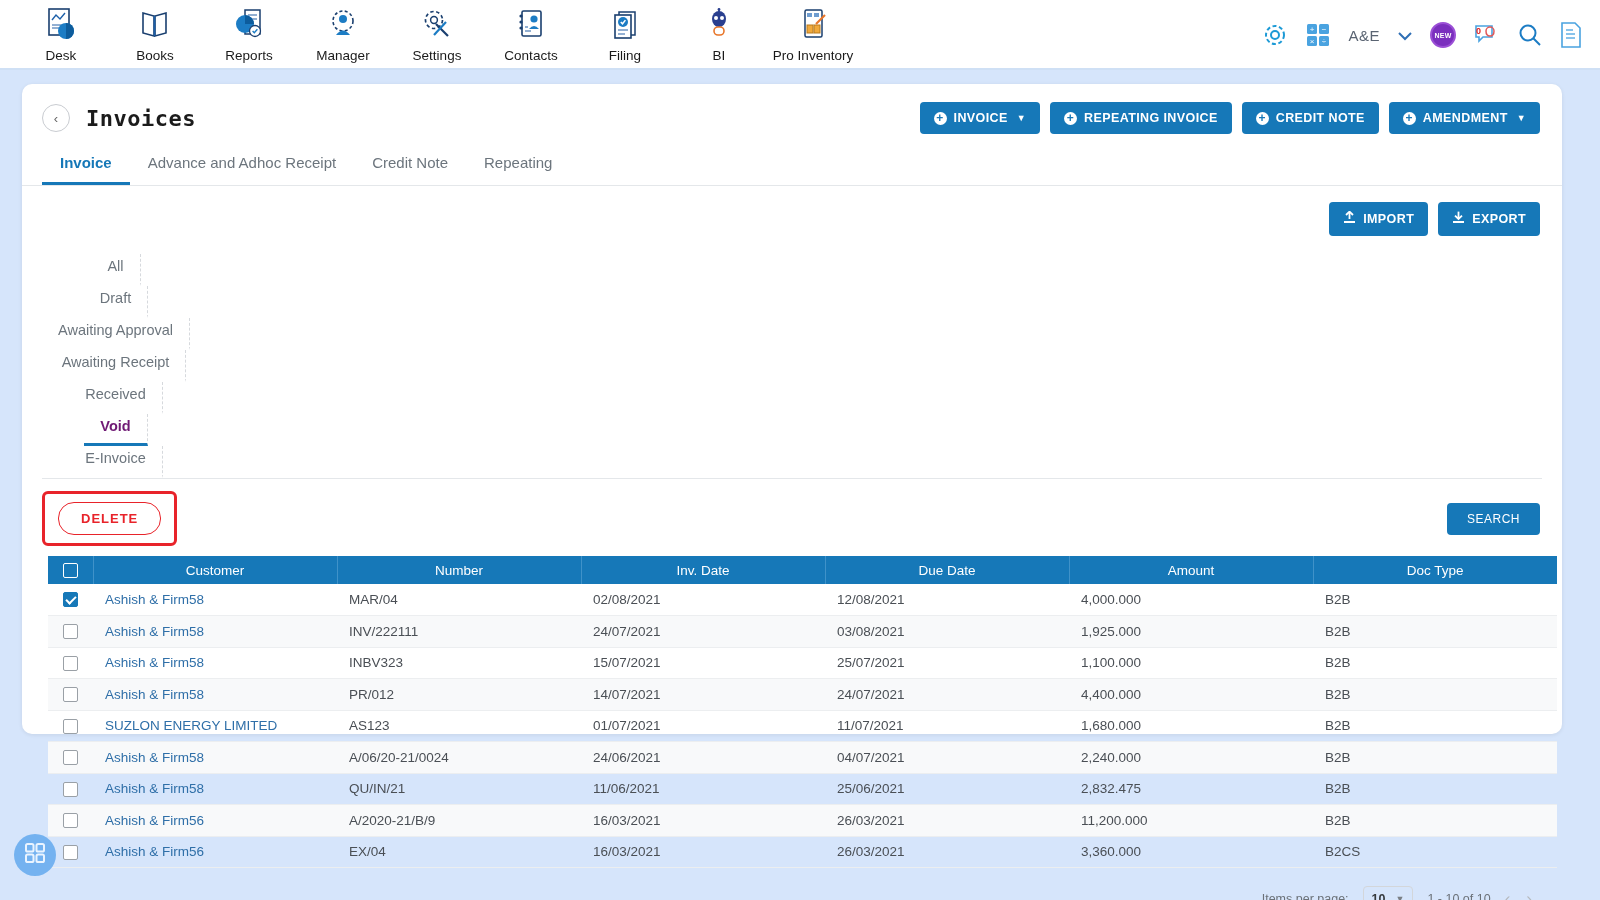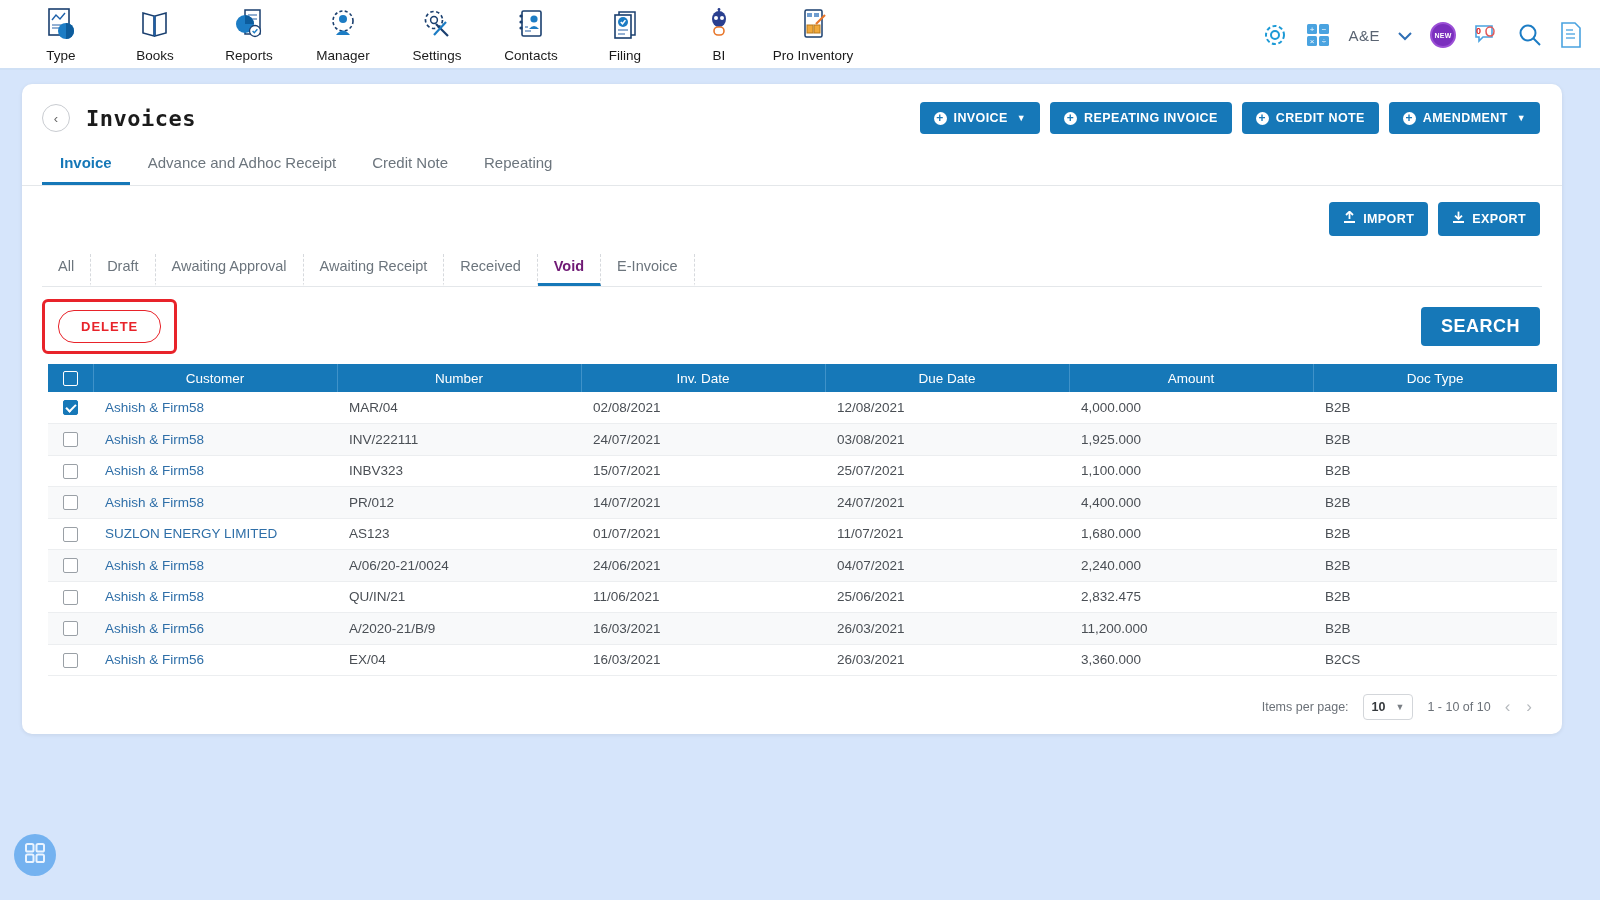--- a/index.html
+++ b/index.html
@@ -83,40 +83,40 @@
     font-size: 15px; color: #6c757d; padding: 6px 18px 11px 18px;
     cursor: pointer; border-bottom: 3px solid transparent; white-space: nowrap;
   }
   .tab.active { color: #1678b8; font-weight: bold; border-bottom-color: #1678b8; }
 
   
   .ioprow { display: flex; justify-content: flex-end; gap: 10px; padding: 16px 22px 0 0; }
 
   
   .statusrow { display: flex; align-items: center; padding: 18px 20px 0 20px; }
-  .strip { display: flex; align-items: center; }
+  .strip { display: flex; align-items: center; flex-direction: column; }
   .stab {
     font-size: 14.5px; color: #6c757d; padding: 4px 16px 9px 16px;
     cursor: pointer; border-bottom: 3px solid transparent;
     border-right: 1px dashed #d6d9dd; white-space: nowrap;
   }
   .stab.active { color: #701a75; font-weight: bold; border-bottom-color: #1678b8; }
   .statusline { height: 1px; background: #e4e7ea; margin: 0 20px; }
 
   
   .deleterow { display: flex; align-items: center; padding: 0 22px 0 20px; margin-top: 12px; }
   .hlbox { border: 3px solid #e8232a; padding: 8px 13px; border-radius: 6px; }
   .delbtn {
     border: 1px solid #e8232a; color: #e8232a; background: #fff;
     border-radius: 16px; font-size: 13px; font-weight: bold;
     letter-spacing: 1px; padding: 8px 22px; cursor: pointer;
   }
   .searchbtn {
     margin-left: auto; background: #1678b8; color: #fff; border: none;
-    border-radius: 4px; font-size: 18px; font-weight: bold; letter-spacing: .5px;
+    border-radius: 4px; font-size: 12px; font-weight: normal; letter-spacing: .5px;
     padding: 9px 20px; cursor: pointer;
   }
 
   
   .tablewrap { padding: 10px 5px 0 26px; }
   table { width: 100%; border-collapse: collapse; table-layout: fixed; }
   thead th {
     background: #1678b8; color: #fff; font-size: 13.5px; font-weight: normal;
     height: 28px; text-align: center; border-right: 1px solid #3f92c9;
   }
@@ -178,21 +178,21 @@
       <span class="glyph">
         <svg width="30" height="34" viewBox="0 0 30 34">
             <rect x="3" y="1" width="20" height="26" fill="#fff" stroke="#1a3f6f" stroke-width="1.6"></rect>
             <polyline points="6,12 10,7 14,11 19,5" fill="none" stroke="#1c5fa8" stroke-width="1.4"></polyline>
             <line x1="6" y1="17" x2="19" y2="17" stroke="#4a7bb5" stroke-width="1.2"></line>
             <line x1="6" y1="20" x2="16" y2="20" stroke="#4a7bb5" stroke-width="1.2"></line>
             <circle cx="20" cy="23" r="8" fill="#1c7cc4"></circle>
             <path d="M20 15 A8 8 0 0 1 20 31 Z" fill="#0d5c9c"></path>
           </svg>
       </span>
-      <span class="lbl">Type</span>
+      <span class="lbl">Desk</span>
     </div>
 
     <div class="appitem">
       <span class="glyph">
         <svg width="30" height="34" viewBox="0 0 30 34">
             <path d="M3 5 L14 8 L14 28 L3 25 Z" fill="#fff" stroke="#1a3f6f" stroke-width="1.6"></path>
             <path d="M26 5 L15 8 L15 28 L26 25 Z" fill="#fff" stroke="#1a3f6f" stroke-width="1.6"></path>
             <line x1="14.5" y1="8" x2="14.5" y2="28" stroke="#1c5fa8" stroke-width="1.6"></line>
           </svg>
       </span>

